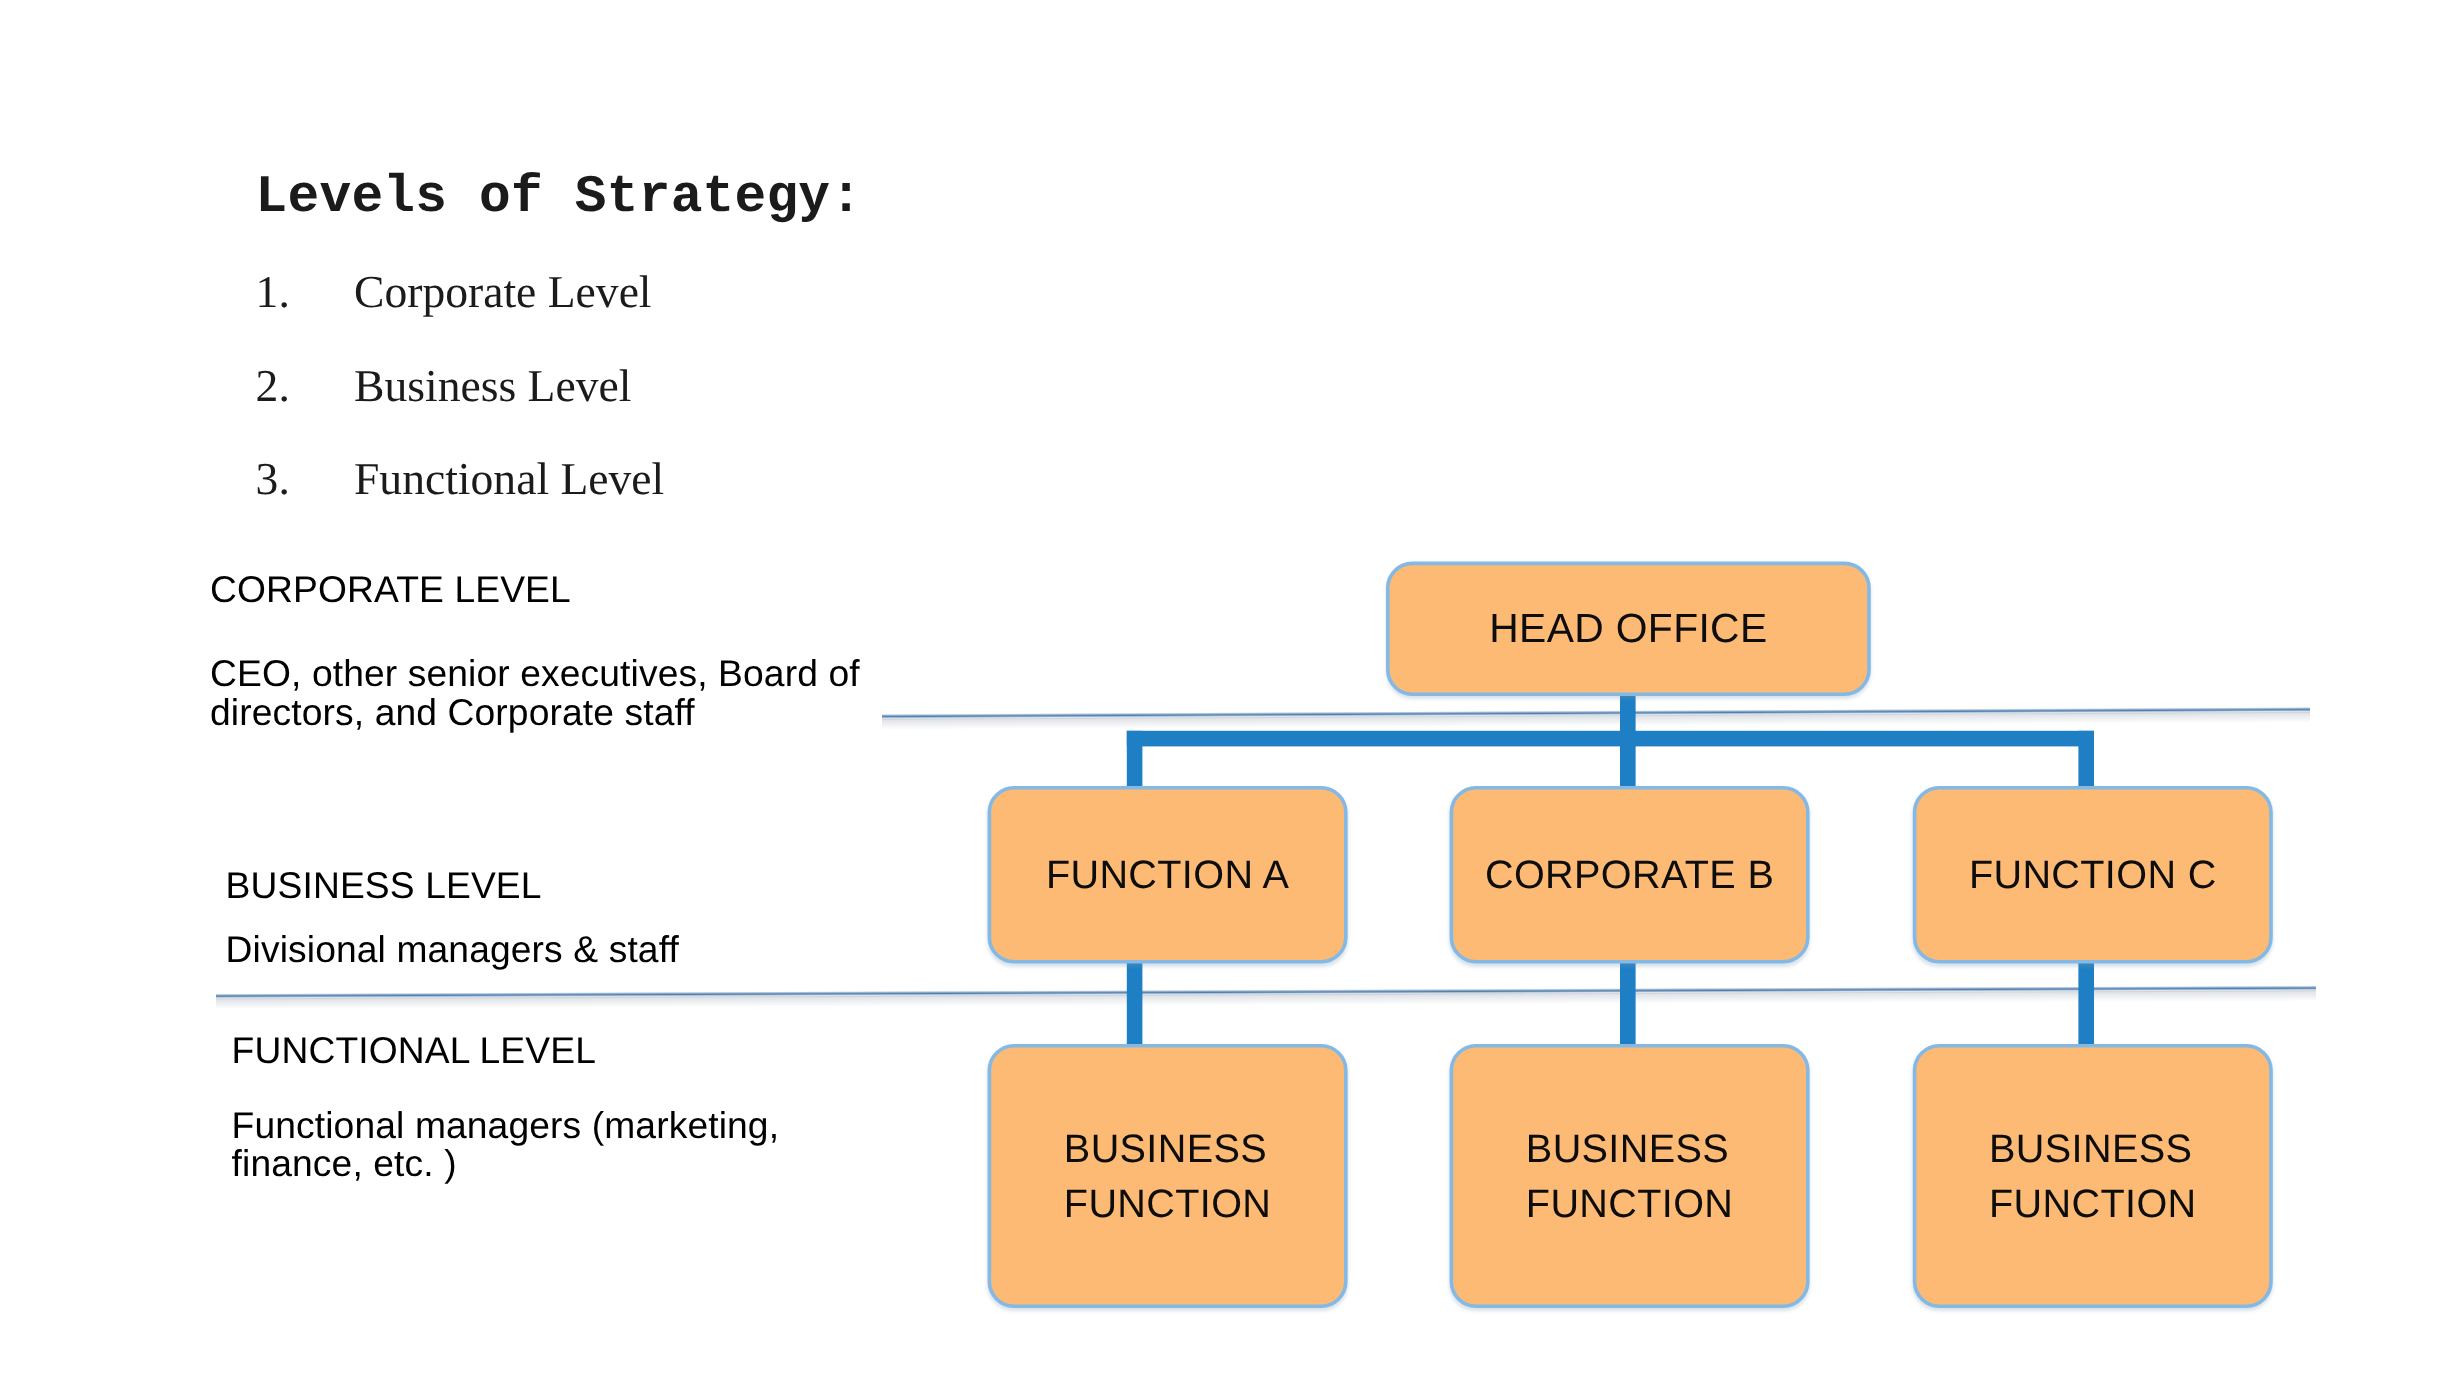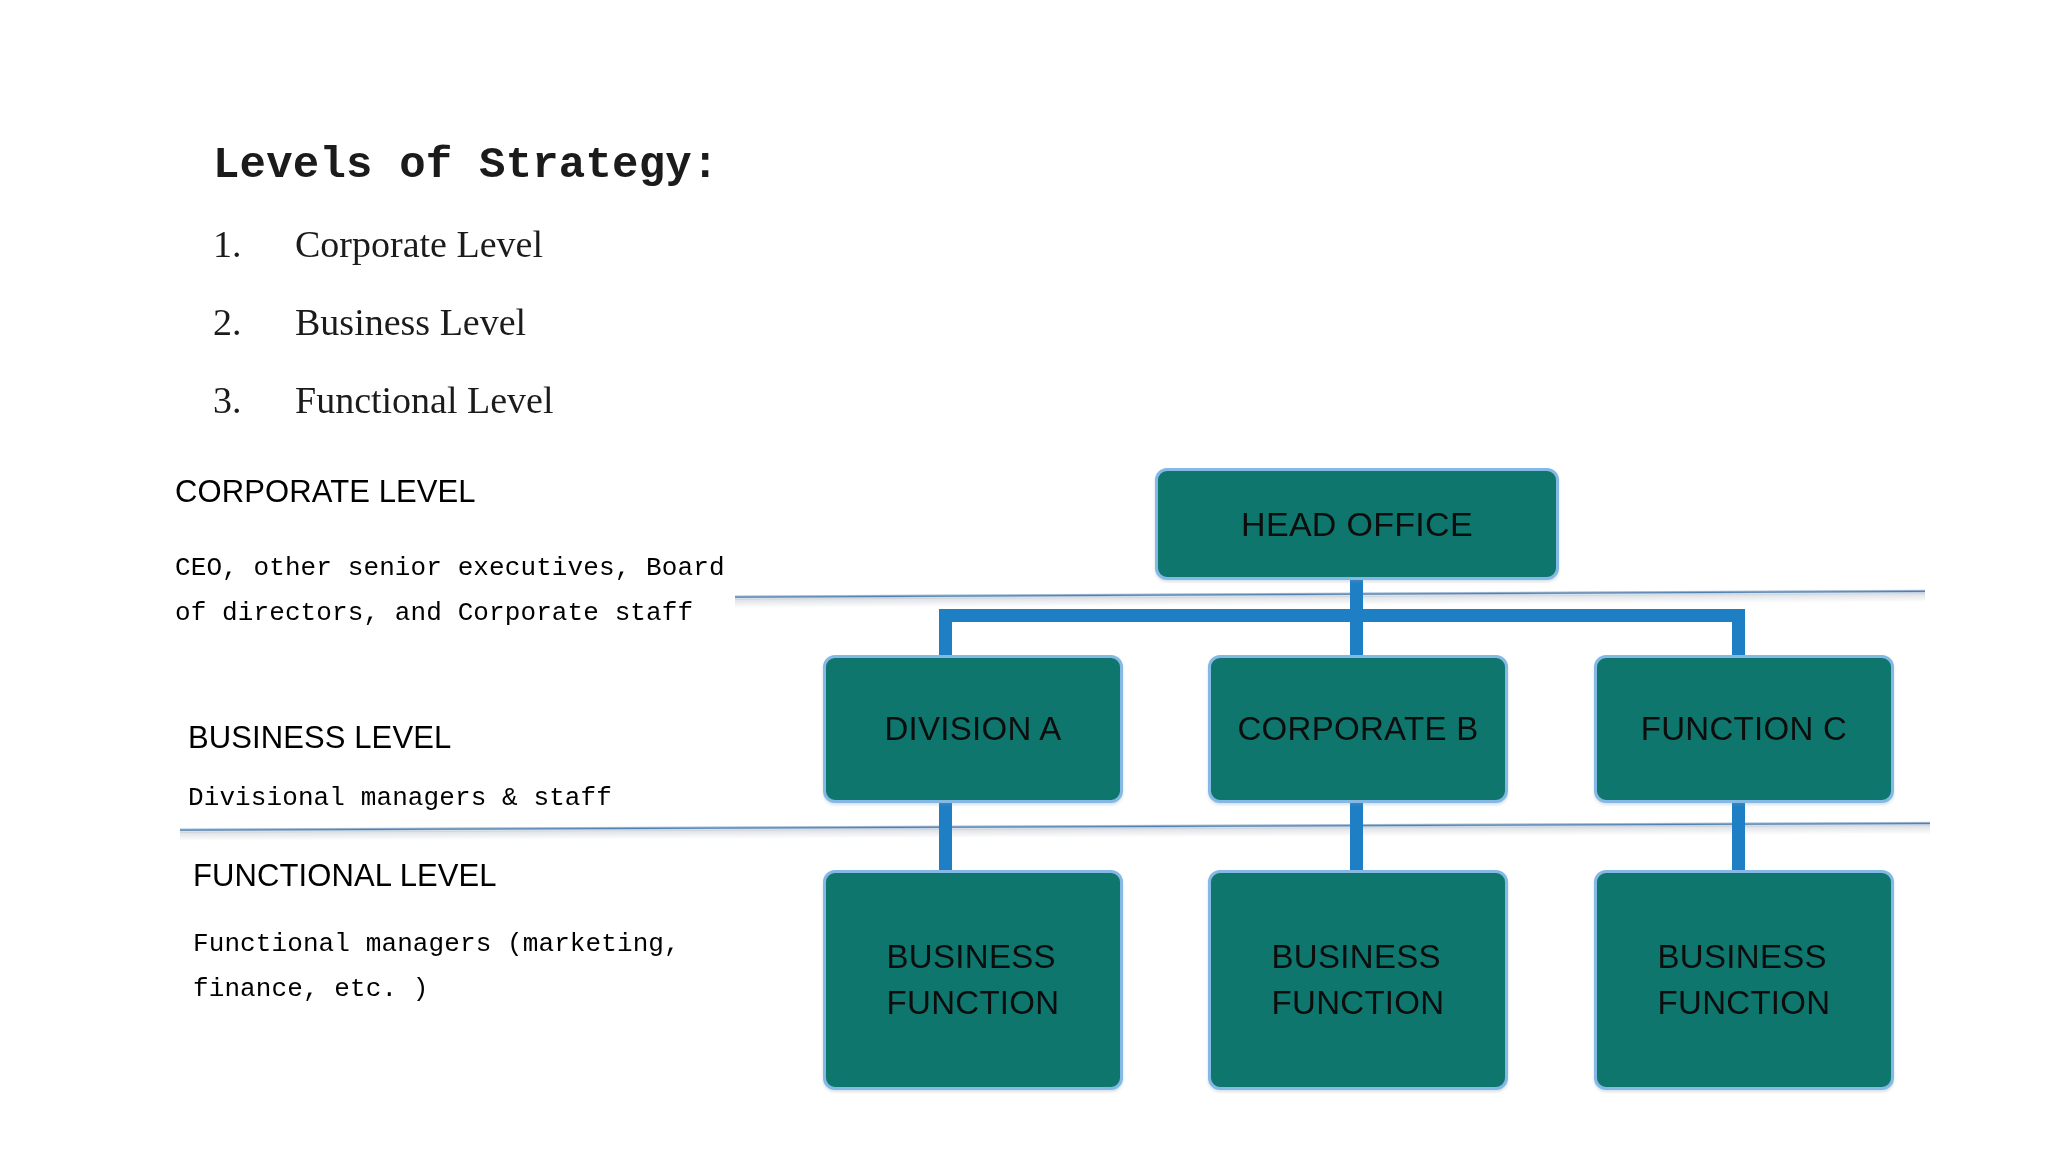--- a/index.html
+++ b/index.html
@@ -44,23 +44,23 @@
 
   .lvl-block { position: absolute; color: #000000; }
   .lvl-head {
     font-family: "Liberation Sans", sans-serif;
     font-size: 31px;
     line-height: 40px;
     letter-spacing: 0.1px;
     white-space: nowrap;
   }
   .lvl-body {
-    font-family: Liberation Mono, monospace;
-    font-size: 26px;
-    line-height: 45px;
+    font-family: Liberation Sans, sans-serif;
+    font-size: 31px;
+    line-height: 32px;
     letter-spacing: 0.1px;
   }
 
   #corp-block { left: 175px; top: 472px; width: 560px; }
   #corp-block .lvl-body { margin-top: 34px; }
   #biz-block  { left: 188px; top: 718px; width: 560px; }
   #biz-block  .lvl-body { margin-top: 18px; }
   #func-block { left: 193px; top: 856px; width: 560px; }
   #func-block .lvl-body { margin-top: 26px; }
 
@@ -90,23 +90,23 @@
   .conn {
     position: absolute;
     background: #1f7fc4;
   }
   .conn-v { width: 13px; }
   .conn-h { height: 13px; }
 
   
   .node {
     position: absolute;
-    background: #0f766e;
+    background: #fdba74;
     border: 3px solid #83b9e4;
-    border-radius: 12px;
+    border-radius: 22px;
     box-shadow: 0 2px 3px rgba(120,150,180,0.28);
     display: flex;
     align-items: center;
     justify-content: center;
   }
   .node .label {
     font-family: "Liberation Sans", sans-serif;
     font-size: 33px;
     line-height: 46px;
     color: #0d0d0d;
@@ -178,21 +178,21 @@
 
   <div class="conn conn-v" style="left:939px; top:798px; height:78px;"></div>
   <div class="conn conn-v" style="left:1350px; top:798px; height:78px;"></div>
   <div class="conn conn-v" style="left:1732px; top:798px; height:78px;"></div>
 
   <div class="node head">
     <span class="label">HEAD OFFICE</span>
   </div>
 
   <div class="node div" id="div-a">
-    <span class="label">DIVISION A</span>
+    <span class="label">FUNCTION A</span>
   </div>
   <div class="node div" id="div-b">
     <span class="label">CORPORATE B</span>
   </div>
   <div class="node div" id="div-c">
     <span class="label">FUNCTION C</span>
   </div>
 
   <div class="node fn" id="fn-a">
     <span class="label">BUSINESS

